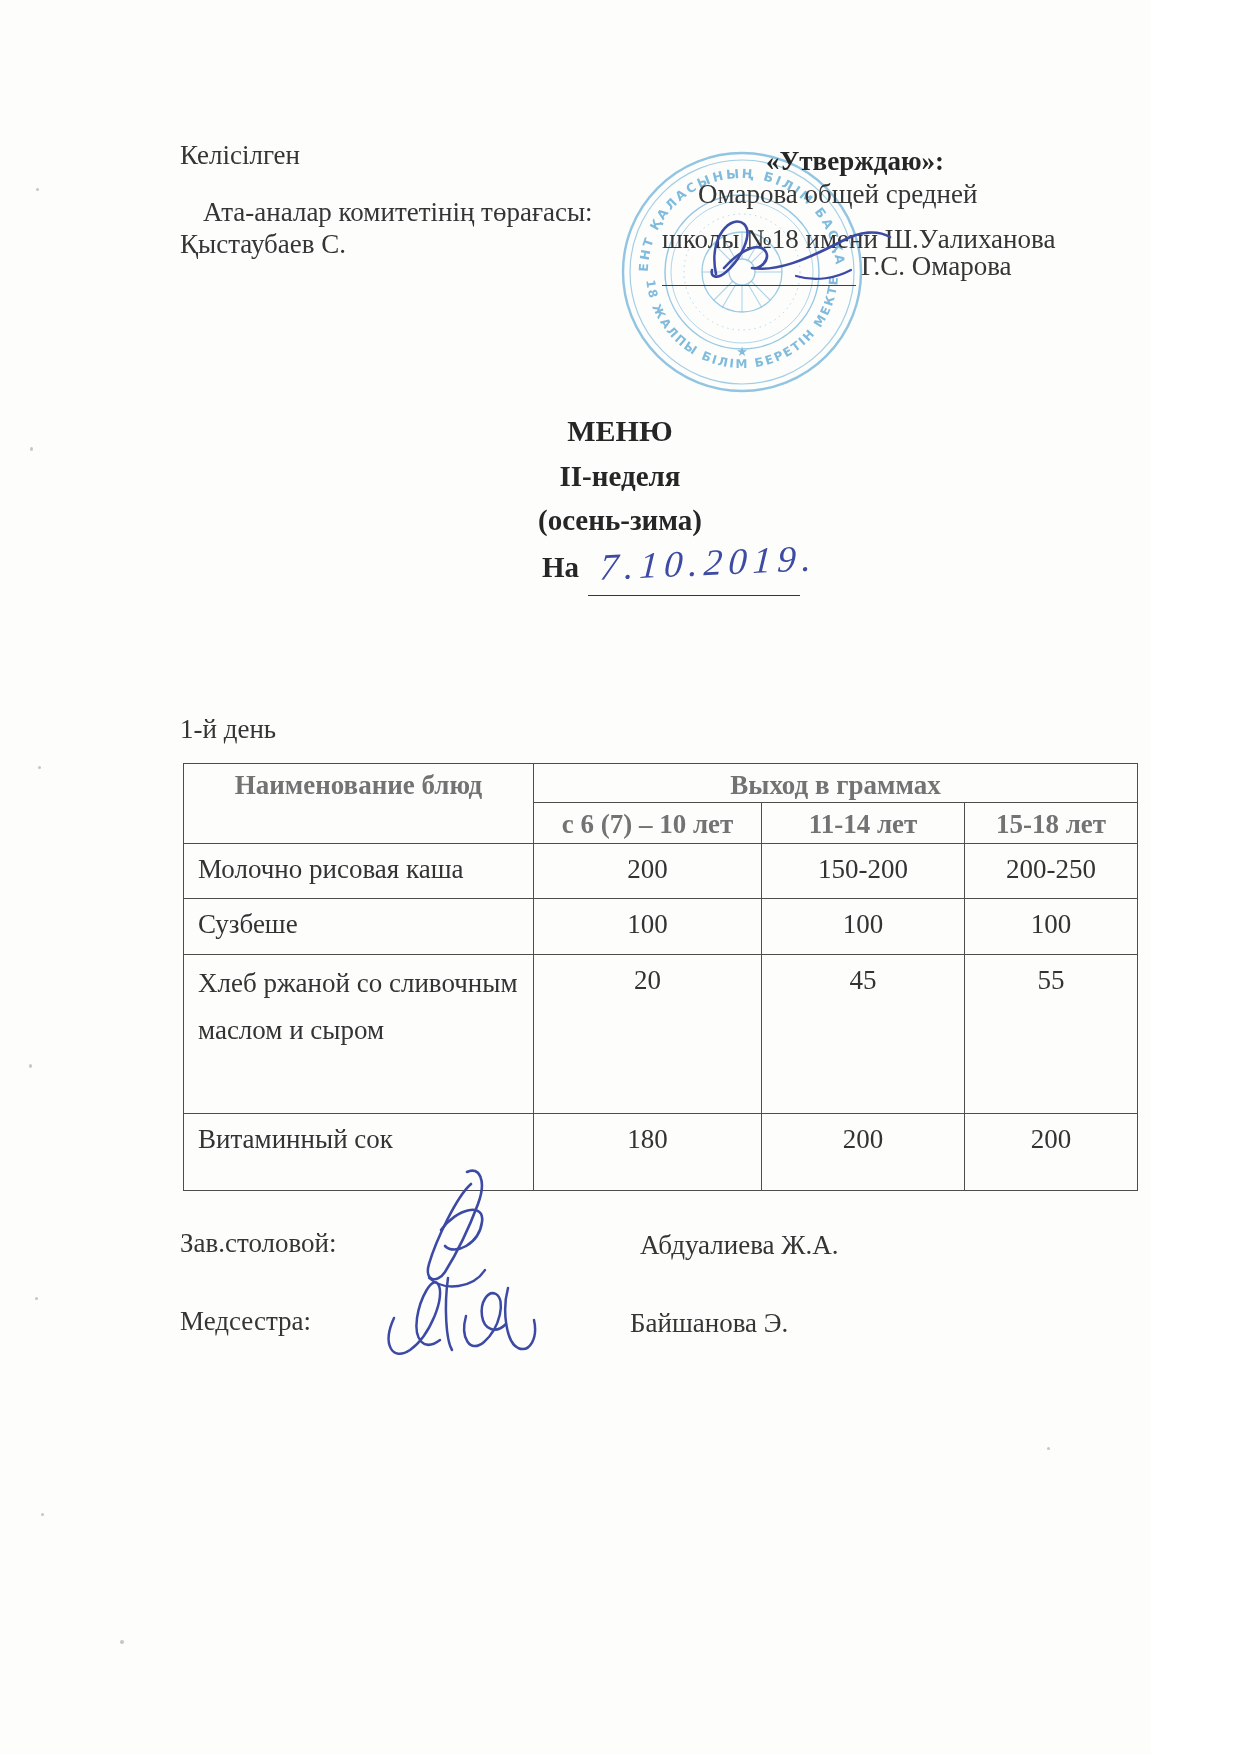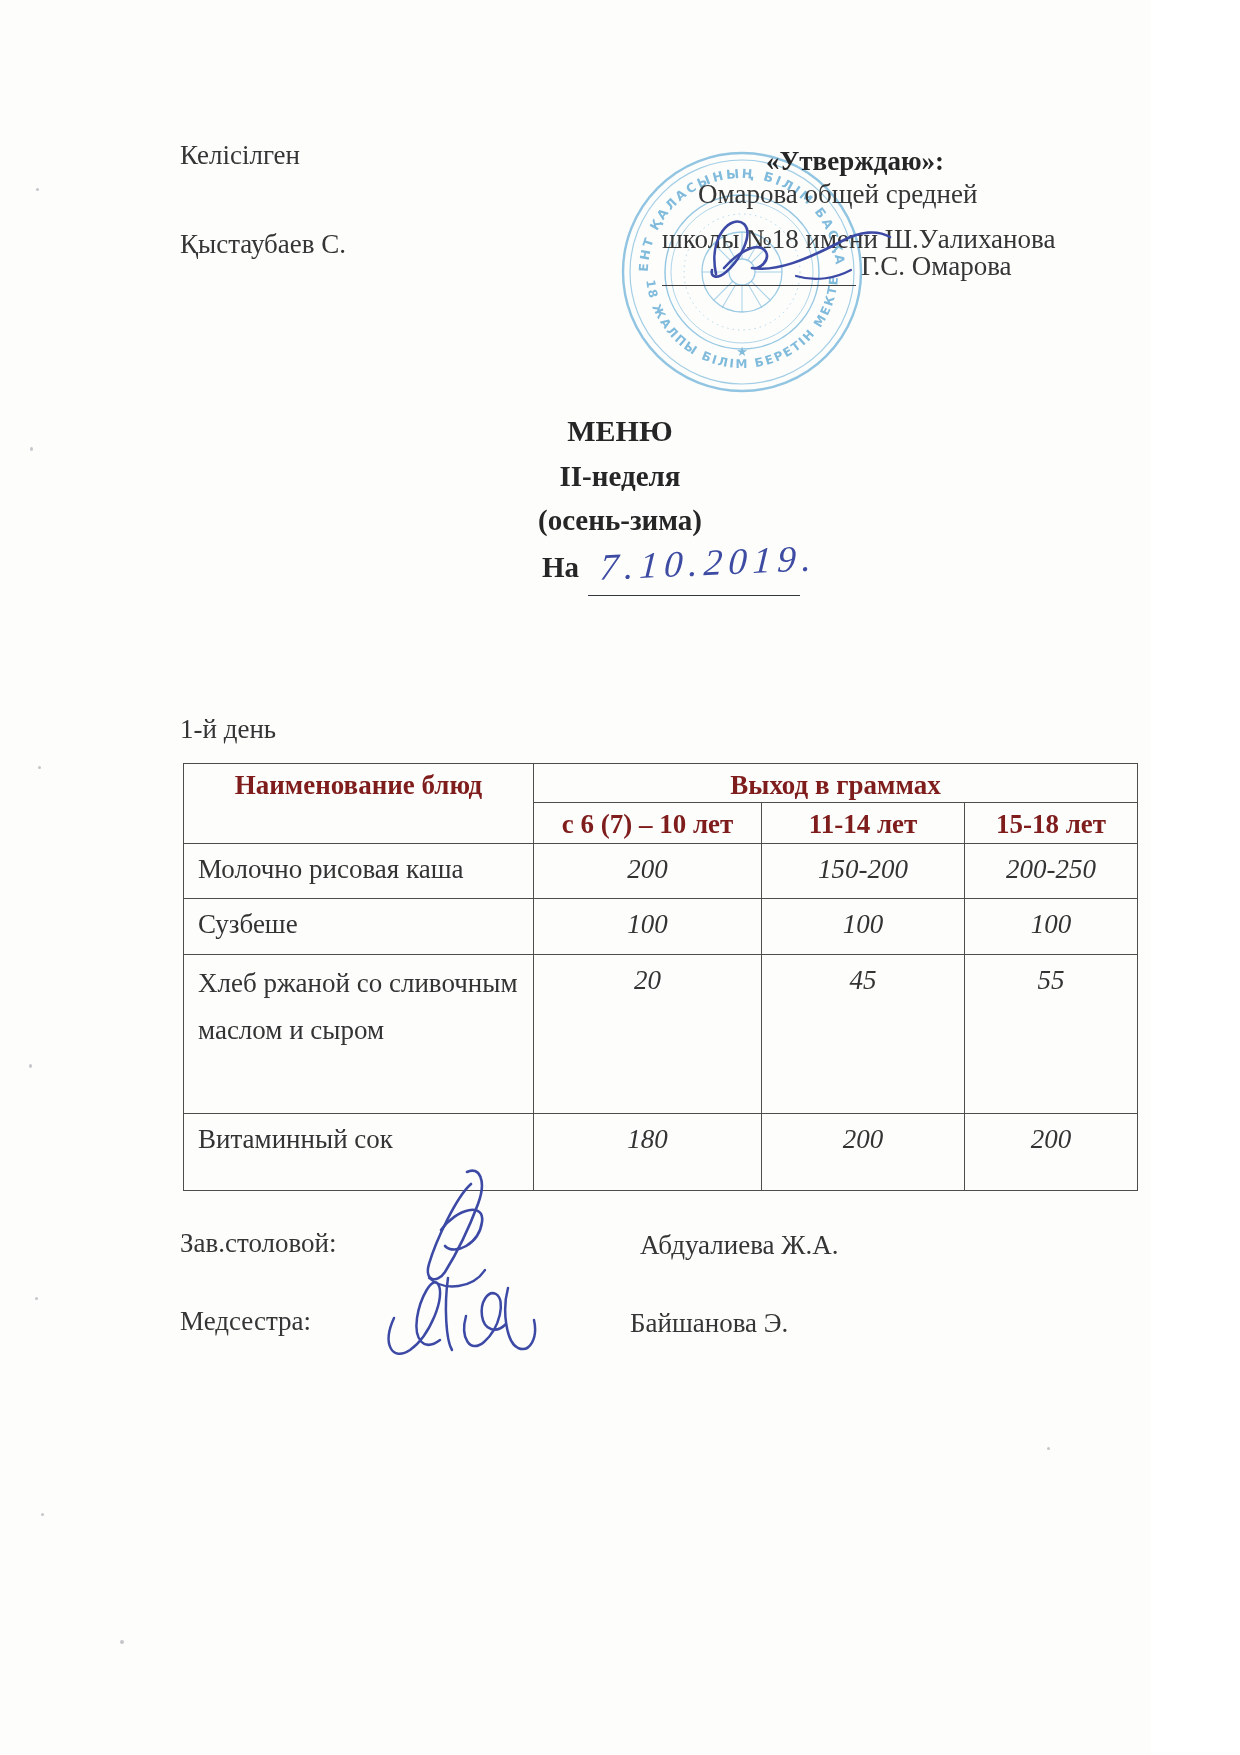--- a/index.html
+++ b/index.html
@@ -29,43 +29,44 @@
   .menu-table td{
     border:1.7px solid #4d4d4d;font-size:27px;color:#333;padding:0;
     vertical-align:top;line-height:1.2;
   }
   .menu-table .hA td{height:33px;}
   .menu-table .hB td{height:35px;}
   .menu-table .r1 td{height:45px;}
   .menu-table .r2 td{height:46px;}
   .menu-table .r3 td{height:149px;}
   .menu-table .r4 td{height:67px;}
-  .menu-table td.hcell{font-weight:700;color:#7f1d1d;text-align:center;padding-top:5px;}
+  .menu-table td.hcell{font-weight:700;color:#737373;text-align:center;padding-top:5px;}
   .menu-table td.dish{text-align:left;padding:9px 10px 0 14px;}
   .menu-table td.dish.tall{line-height:47px;padding-top:5px;white-space:normal;}
-  .menu-table td.val{text-align:center;padding-top:9px;font-style:italic;}
+  .menu-table td.val{text-align:center;padding-top:9px;}
   
   .speck{position:absolute;background:rgba(70,70,85,.30);border-radius:50%;}
 </style>
 </head>
 <body>
 
 <div class="page">
 
   <div class="speck" style="left:36px;top:188px;width:3px;height:3px;"></div>
   <div class="speck" style="left:30px;top:447px;width:3px;height:4px;"></div>
   <div class="speck" style="left:38px;top:766px;width:3px;height:3px;"></div>
   <div class="speck" style="left:29px;top:1064px;width:3px;height:4px;"></div>
   <div class="speck" style="left:35px;top:1297px;width:3px;height:3px;"></div>
   <div class="speck" style="left:41px;top:1513px;width:3px;height:3px;"></div>
   <div class="speck" style="left:120px;top:1640px;width:4px;height:4px;"></div>
   <div class="speck" style="left:1047px;top:1447px;width:3px;height:3px;"></div>
   <div class="speck" style="left:905px;top:168px;width:3px;height:3px;"></div>
 
   <div class="abs fs27" style="left:180px;top:140px;">Келісілген</div>
+  <div class="abs fs27" style="left:203px;top:197px;">Ата-аналар комитетінің төрағасы:</div>
   <div class="abs fs27" style="left:180px;top:229px;">Қыстаубаев С.</div>
 
   <svg class="stamp" width="252" height="252" viewBox="0 0 252 252">
     <defs>
       <path id="arcTop" d="M 32,126 A 94 94 0 0 1 220,126"></path>
       <path id="arcBottom" d="M 30,126 A 96 96 0 0 0 222,126"></path>
     </defs>
     <g stroke="#74b6da" fill="none">
       <circle cx="126" cy="126" r="119" stroke-width="2.4" opacity=".9"></circle>
       <circle cx="126" cy="126" r="112" stroke-width="1.2" opacity=".75"></circle>

